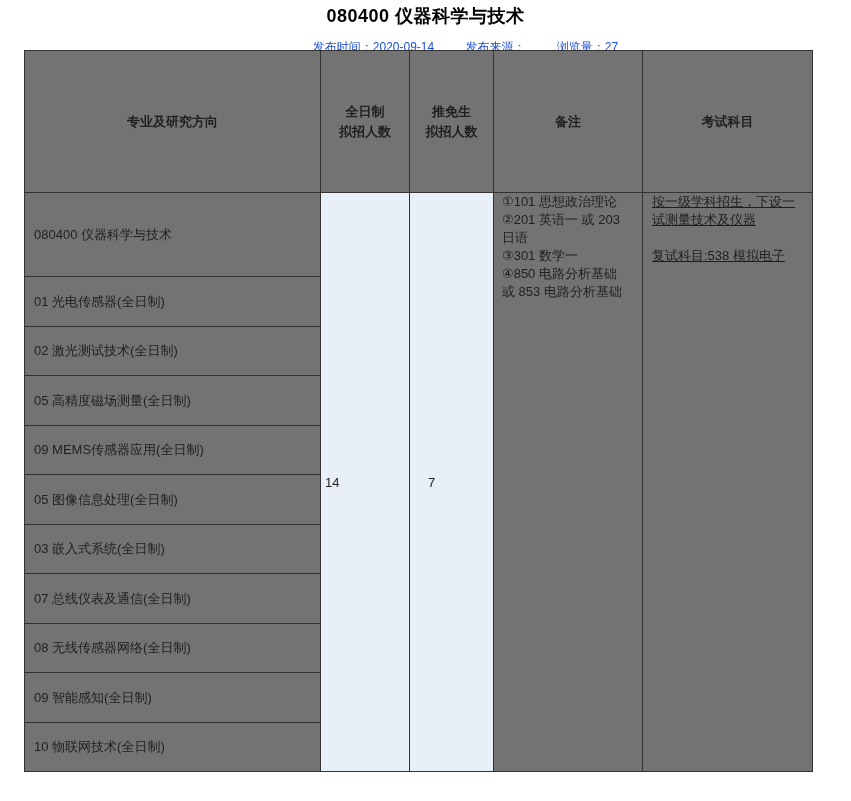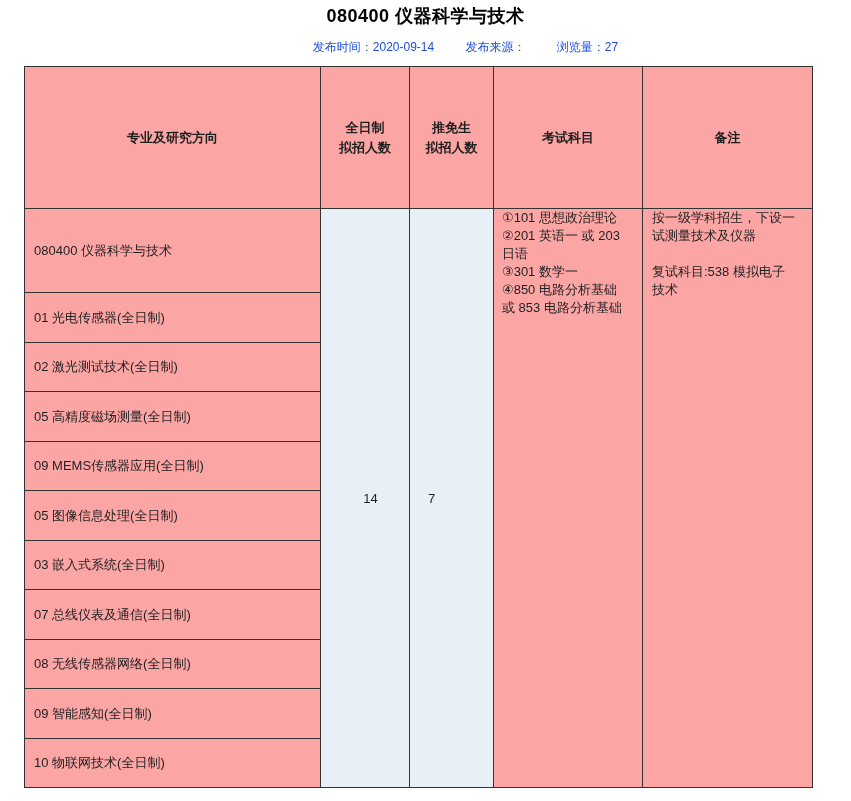--- a/index.html
+++ b/index.html
@@ -23,27 +23,27 @@
     line-height:24px;
     letter-spacing:0.5px;
   }
   .meta{
     position:absolute;top:39px;left:0;width:851px;
     text-align:center;
     font-size:12px;line-height:17px;color:#1d4ed8;margin-left:40px;
   }
   .meta .seg{margin:0 14px;}
   .grid-table{
-    position:absolute;left:24px;top:66px;
+    position:absolute;left:24px;top:50px;
     display:grid;
     grid-template-columns:296px 89px 84px 149px 170px;
     grid-template-rows:142px 84px repeat(10,49.5px);
     border-top:1px solid var(--border);
     border-left:1px solid var(--border);
-    background:#fca5a5;
+    background:#737373;
   }
   .cell{
     box-sizing:border-box;
     border-right:1px solid var(--border);
     border-bottom:1px solid var(--border);
     font-size:13px;
     overflow:hidden;
   }
   .th{
     display:flex;flex-direction:column;
@@ -55,28 +55,28 @@
     grid-column:1;
     display:flex;align-items:center;
     padding-left:9px;
     line-height:17px;
   }
   .merge{grid-row:2 / span 11;}
   .countcell{
     display:flex;align-items:center;
     background:var(--blue);
   }
-  .countcell.c2{grid-column:2;padding-left:11px;justify-content:center;}
+  .countcell.c2{grid-column:2;padding-left:4px;}
   .countcell.c3{grid-column:3;padding-left:18px;}
   .textcell{
     display:flex;flex-direction:column;justify-content:flex-start;
     line-height:18px;
   }
   .textcell.c4{grid-column:4;padding:0 4px 0 8px;}
-  .textcell.c5{grid-column:5;padding:0 6px 0 9px;}
+  .textcell.c5{grid-column:5;padding:0 6px 0 9px;text-decoration:underline;}
   .tline{min-height:18px;white-space:nowrap;}
 </style>
 </head>
 <body>
 
 <div class="page-title">080400 仪器科学与技术</div>
 
 <div class="meta">
   <span class="seg"><span>发布时间：</span><span>2020-09-14</span></span>
   <span class="seg"><span>发布来源：</span><span></span></span>
@@ -87,43 +87,42 @@
 
   <div class="cell th">专业及研究方向</div>
   <div class="cell th">
     <div>全日制</div>
     <div>拟招人数</div>
   </div>
   <div class="cell th">
     <div>推免生</div>
     <div>拟招人数</div>
   </div>
+  <div class="cell th">备注</div>
   <div class="cell th">考试科目</div>
-  <div class="cell th">备注</div>
 
   <div class="cell merge countcell c2">
     <span>14</span>
   </div>
   <div class="cell merge countcell c3">
     <span>7</span>
   </div>
   <div class="cell merge textcell c4">
     <div class="tline">①101 思想政治理论</div>
     <div class="tline">②201 英语一 或 203</div>
     <div class="tline">日语</div>
     <div class="tline">③301 数学一</div>
     <div class="tline">④850 电路分析基础</div>
     <div class="tline">或 853 电路分析基础</div>
   </div>
   <div class="cell merge textcell c5">
     <div class="tline">按一级学科招生，下设一</div>
     <div class="tline">试测量技术及仪器</div>
     <div class="tline"></div>
     <div class="tline">复试科目:538 模拟电子</div>
-    <div class="tline">技术</div>
   </div>
 
   <div class="cell rowcell" style="grid-row:2">080400 仪器科学与技术</div>
   <div class="cell rowcell" style="grid-row:3">01 光电传感器(全日制)</div>
   <div class="cell rowcell" style="grid-row:4">02 激光测试技术(全日制)</div>
   <div class="cell rowcell" style="grid-row:5">05 高精度磁场测量(全日制)</div>
   <div class="cell rowcell" style="grid-row:6">09 MEMS传感器应用(全日制)</div>
   <div class="cell rowcell" style="grid-row:7">05 图像信息处理(全日制)</div>
   <div class="cell rowcell" style="grid-row:8">03 嵌入式系统(全日制)</div>
   <div class="cell rowcell" style="grid-row:9">07 总线仪表及通信(全日制)</div>

